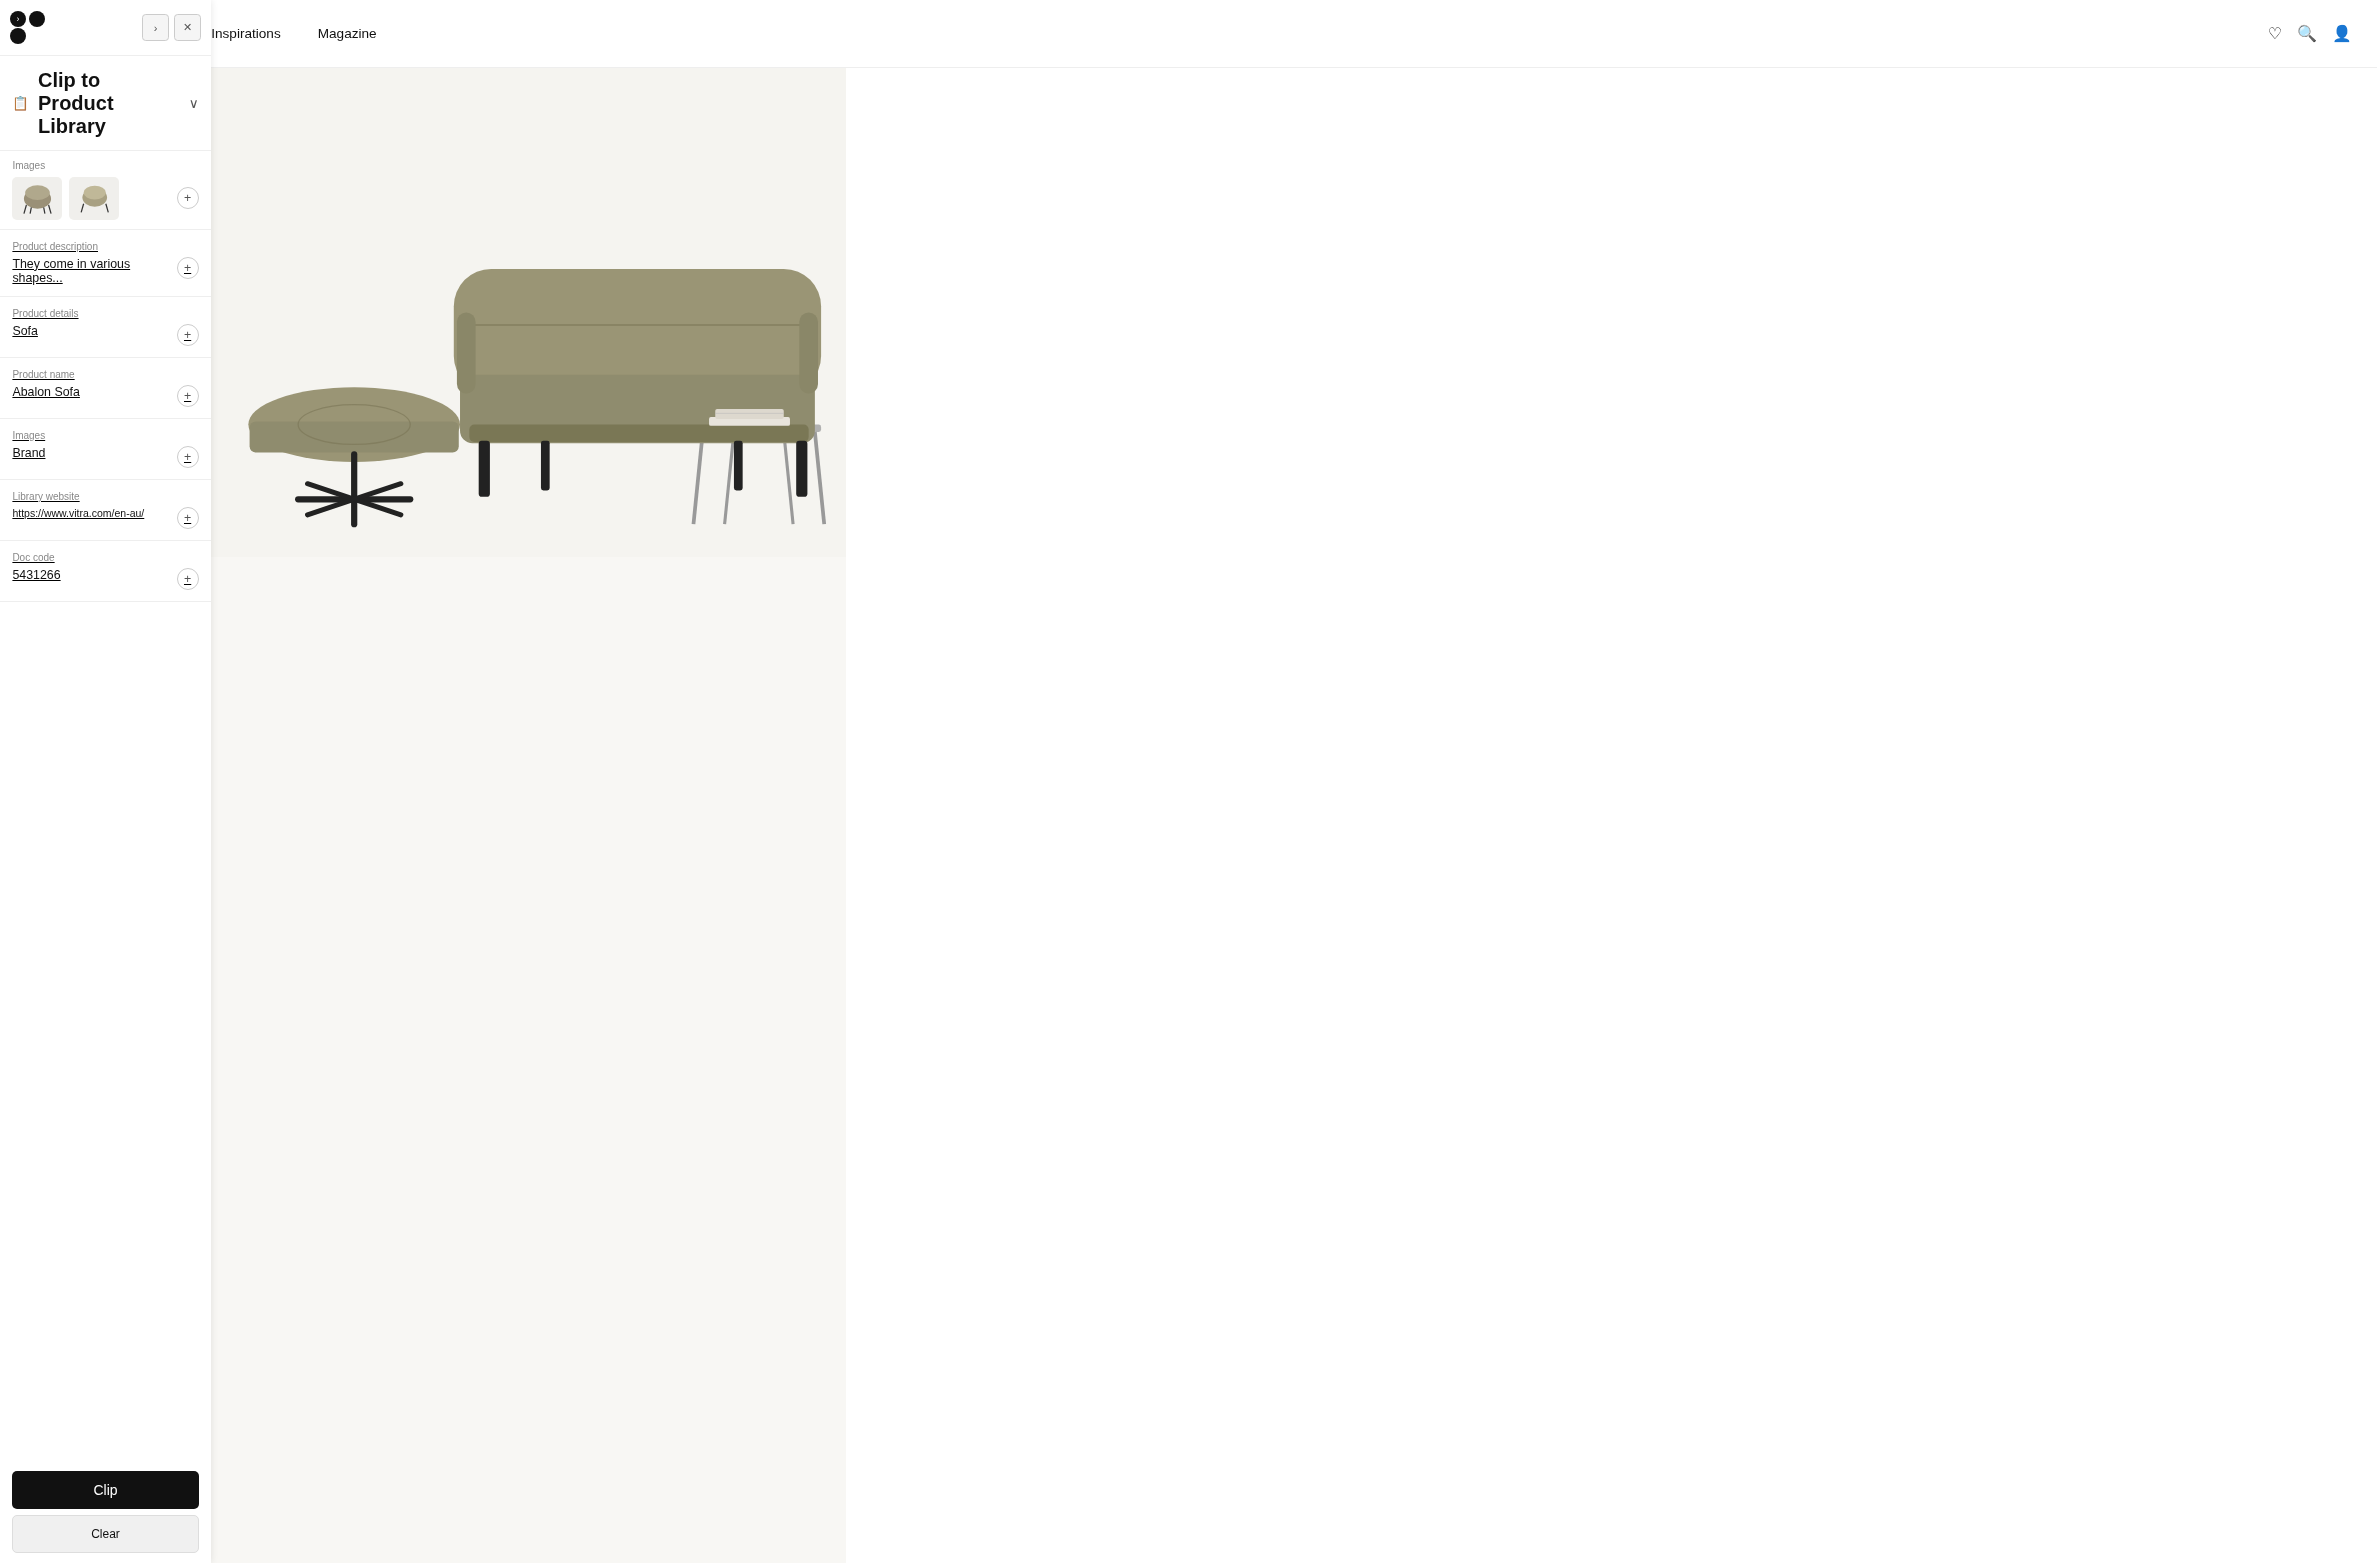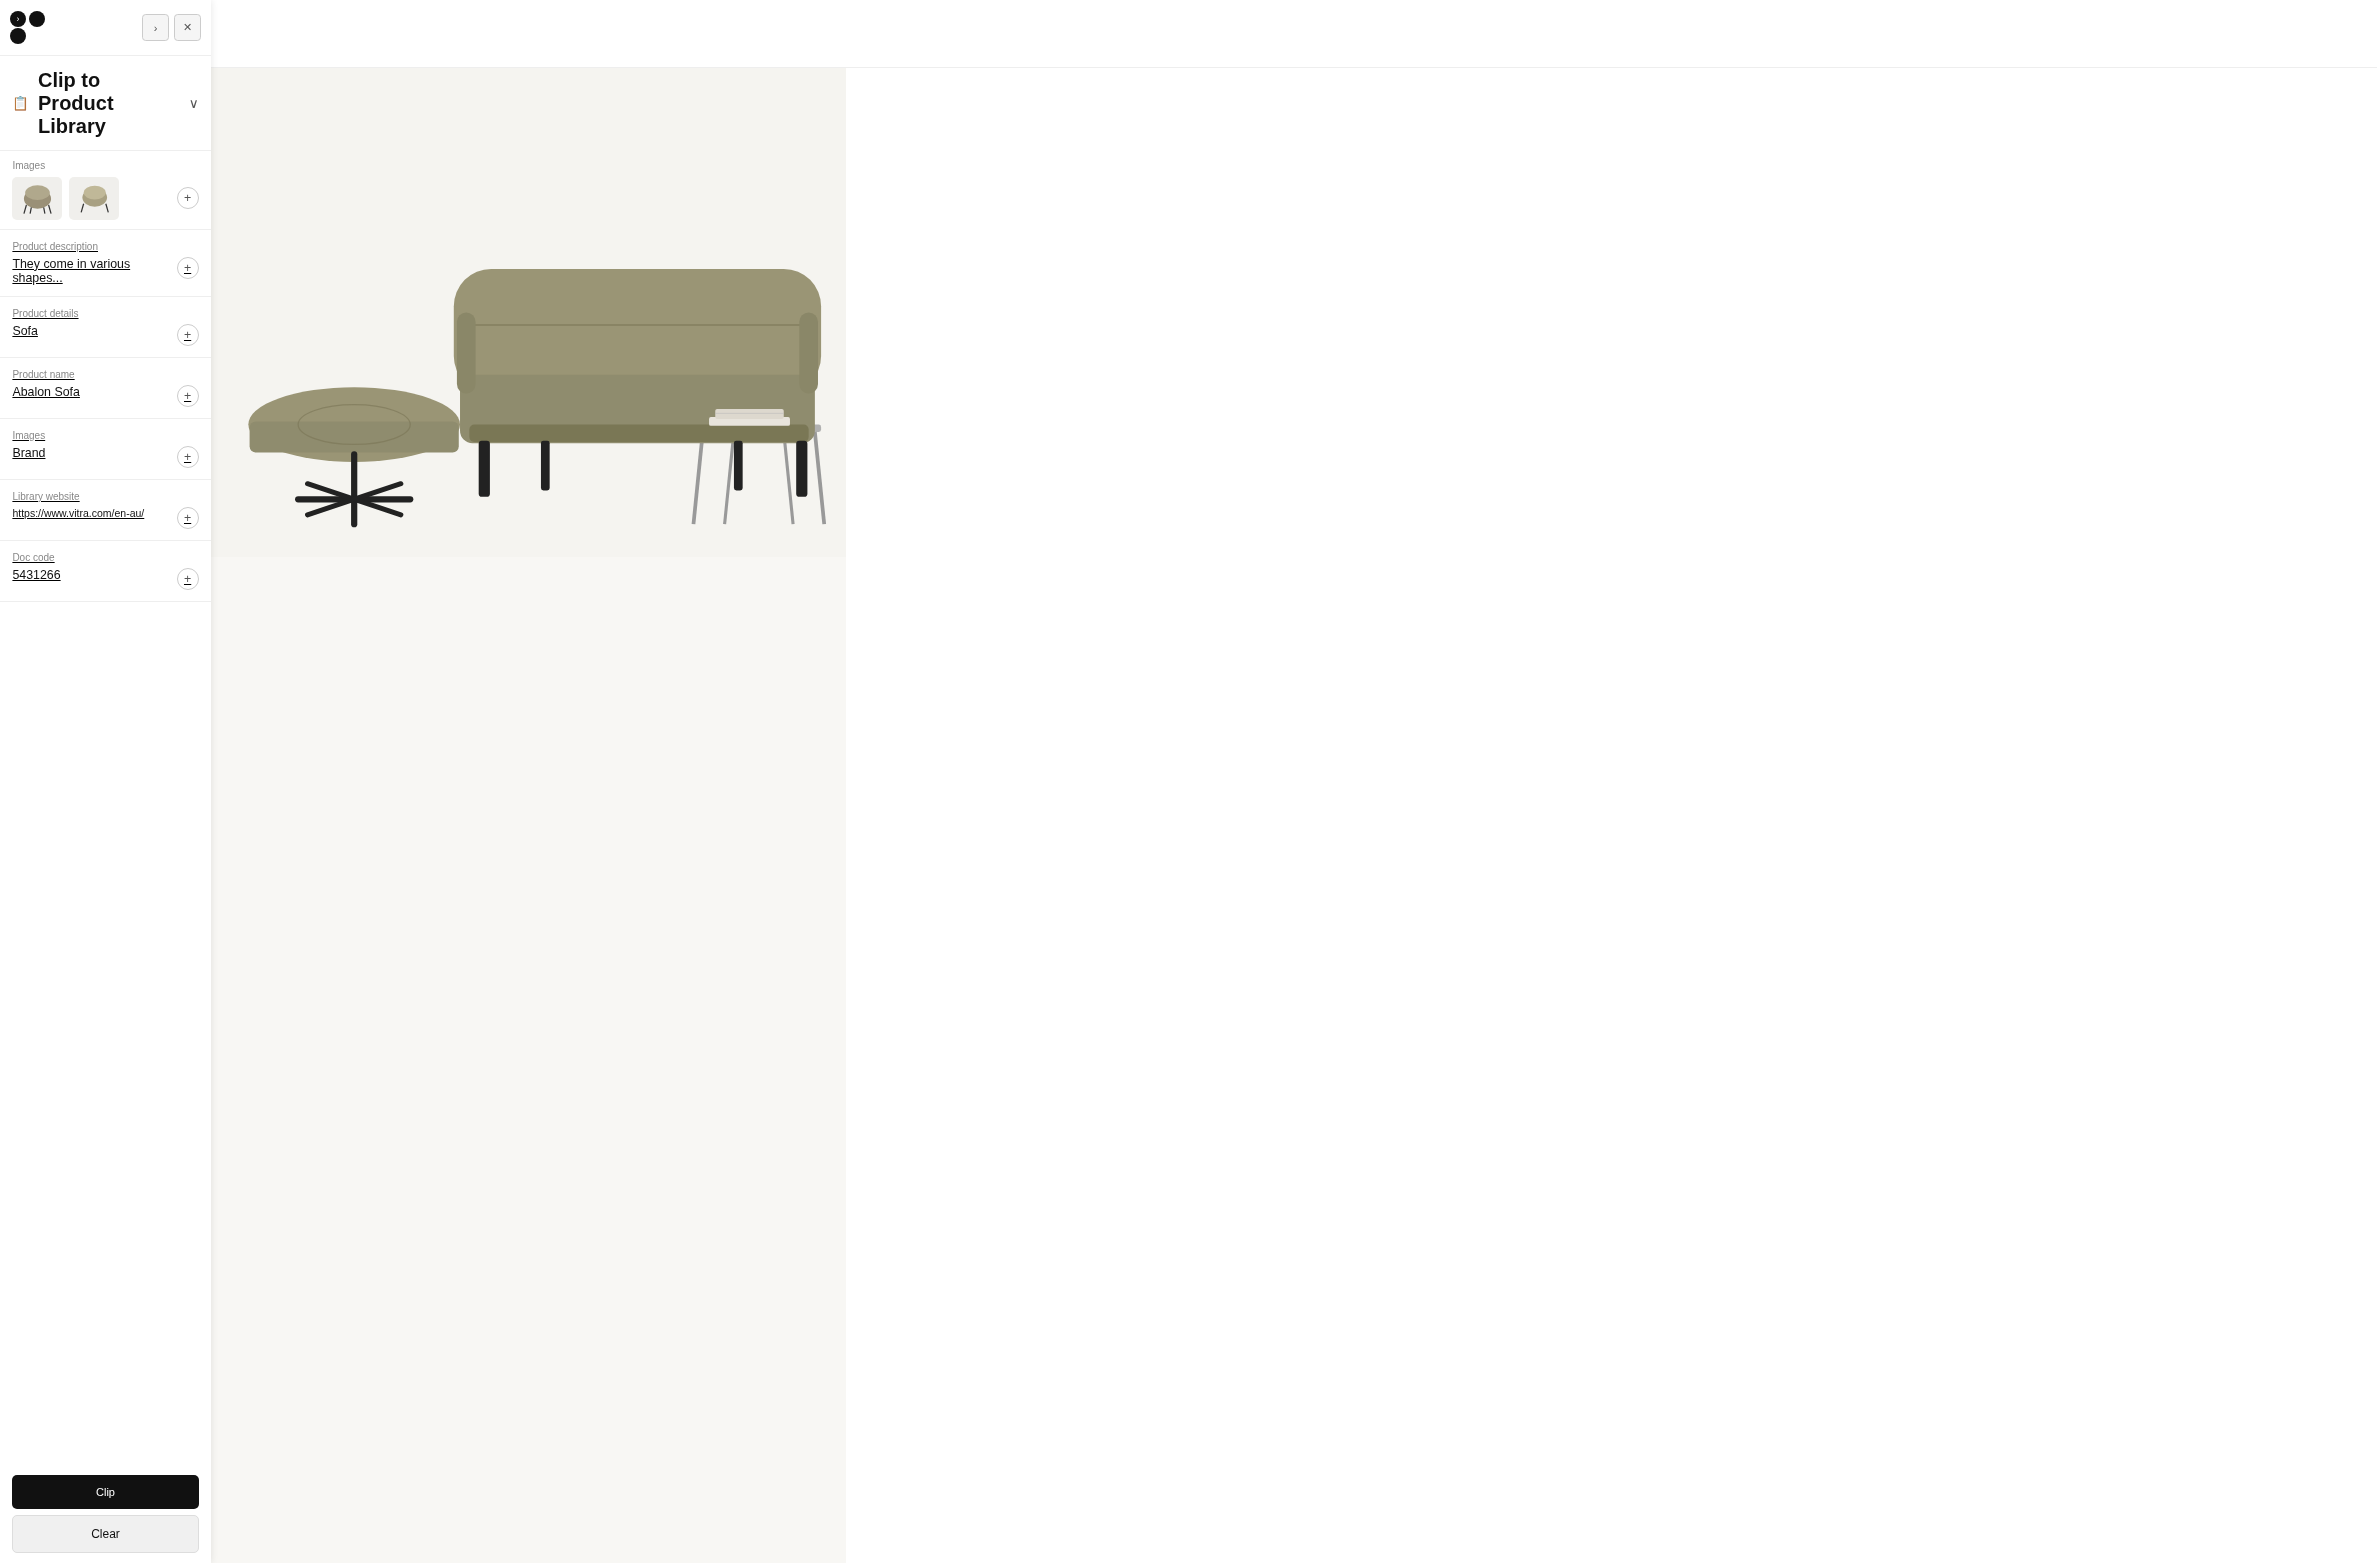--- a/index.html
+++ b/index.html
@@ -83,21 +83,21 @@
     .img-add-btn {
       width: 22px; height: 22px; border: 0.9px solid #ccc; border-radius: 50%;
       background: #fff; cursor: pointer; display: flex; align-items: center; justify-content: center;
       font-size: 12.4px; color: #555; margin-left: auto;
     }
 
     
     .sidebar-footer { padding: 10px 12.4px; display: flex; flex-direction: column; gap: 6.2px; }
     .btn-clip {
       width: 100%; padding: 11px; background: #111; color: #fff;
-      border: none; border-radius: 5px; font-size: 11px; cursor: pointer; font-weight: 500;
+      border: none; border-radius: 5px; font-size: 14px; cursor: pointer; font-weight: 500;
     }
     .btn-clear {
       width: 100%; padding: 11px; background: #f0f0f0; color: #111;
       border: 0.6px solid #ddd; border-radius: 5px; font-size: 12px; cursor: pointer;
     }
 
     
     .main-content {
       margin-left: 211px; padding-top: 68px; min-height: 100vh;
       background: #f8f7f4;
@@ -105,20 +105,25 @@
     .hero-image {
       width: 100%; height: 489px; background: #f5f4f0;
       display: flex; align-items: center; justify-content: center; overflow: hidden;
     }
   </style>
 </head>
 <body>
 
 <nav class="navbar">
   <span class="nav-logo">vitra.</span>
+  <div class="nav-links">
+    <a class="nav-link">Products</a>
+    <a class="nav-link">Inspirations</a>
+    <a class="nav-link">Magazine</a>
+  </div>
   <div class="nav-icons">
     <span class="nav-icon">♡</span>
     <span class="nav-icon">🔍</span>
     <span class="nav-icon">👤</span>
   </div>
 </nav>
 
 <div class="sidebar">
 
   <div class="sidebar-top">

